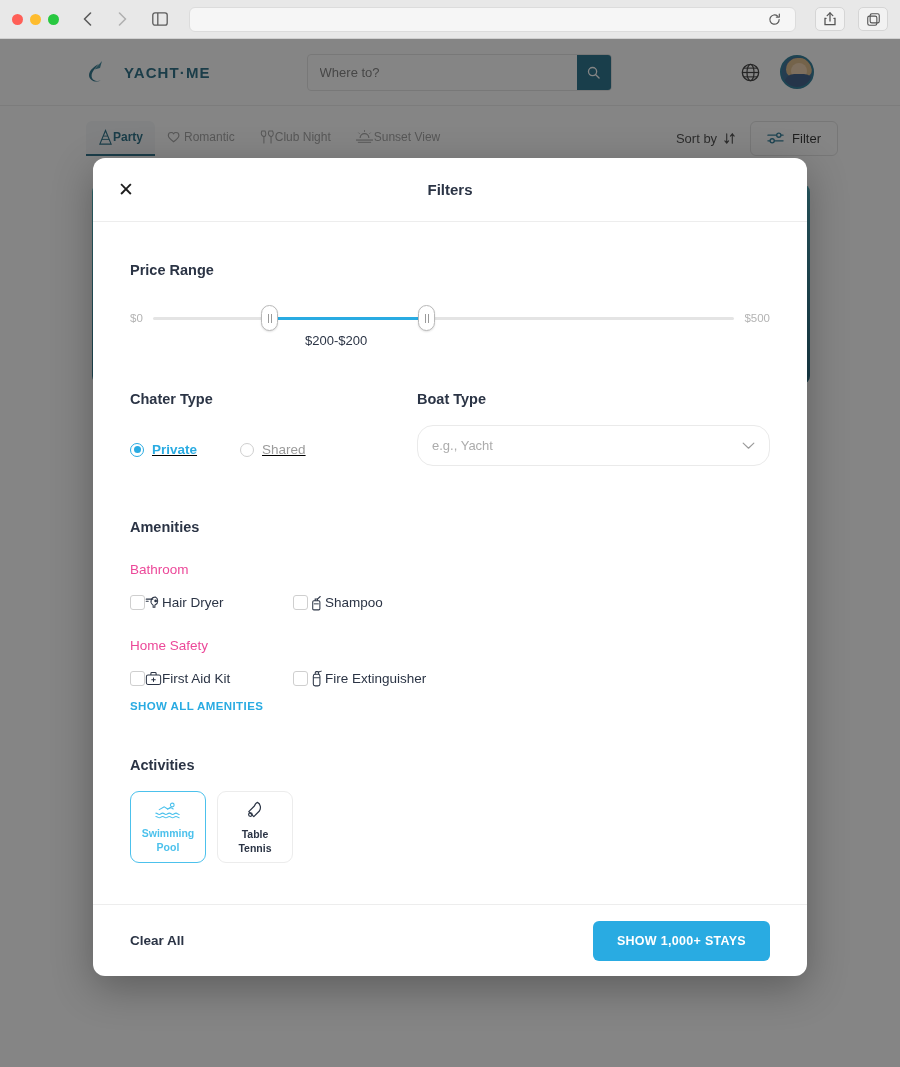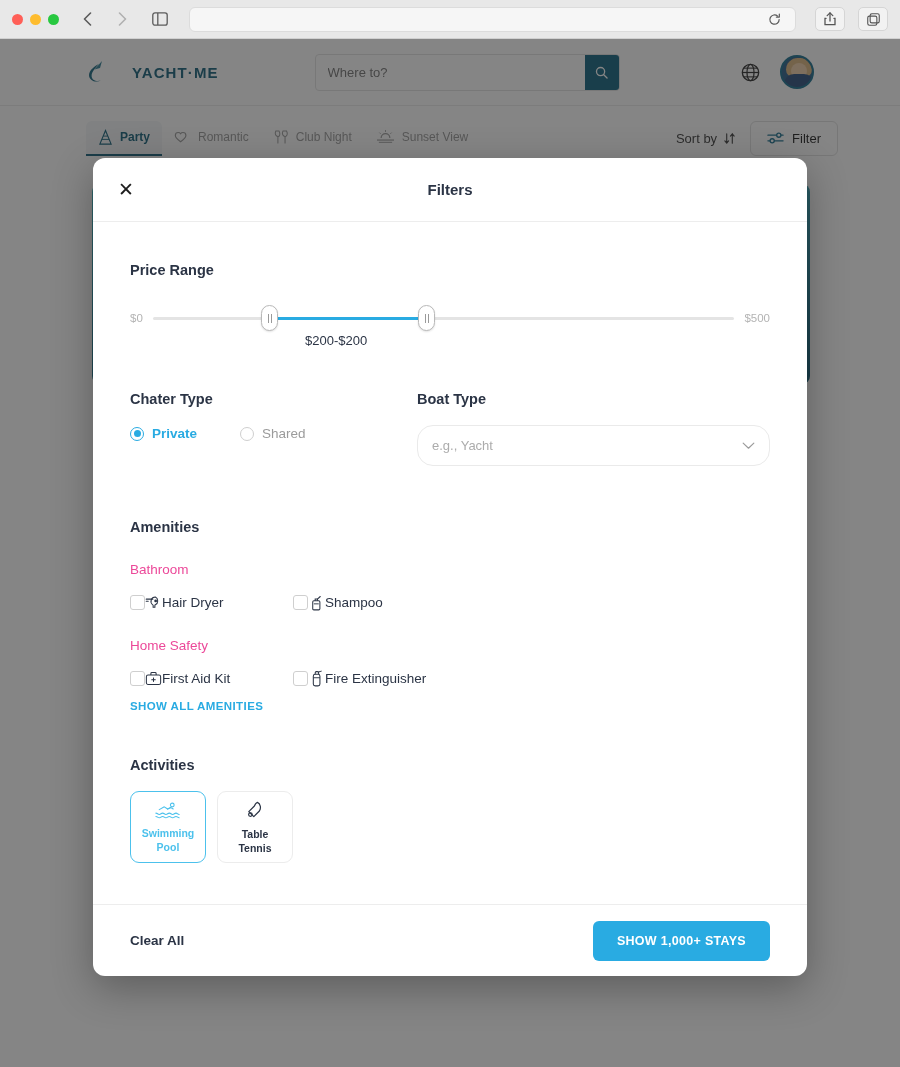--- a/index.html
+++ b/index.html
@@ -45,21 +45,21 @@
     background: #f2f2f2; display: flex; align-items: center; justify-content: center;
     color: #555; margin-left: 4px;
   }
 
   
   .page { position: absolute; top: 39px; left: 0; width: 900px; height: 1028px; background: #fff; }
   .site-header {
     height: 67px; border-bottom: 1px solid #ececec;
     display: flex; align-items: center; padding: 0 24px; gap: 16px;
   }
-  .logo { display: flex; align-items: center; gap: 24px; margin-left: 62px; }
+  .logo { display: flex; align-items: center; gap: 16px; margin-left: 62px; }
   .logo-text { color: #15607a; font-size: 15px; font-weight: bold; letter-spacing: 1.1px; }
   .search-wrap {
     margin-left: 80px; width: 305px; height: 37px;
     border: 1px solid #e3e3e3; border-radius: 4px; background: #fff;
     display: flex; align-items: center; overflow: hidden;
   }
   .search-input {
     flex: 1; border: 0; outline: 0; height: 100%;
     padding: 0 12px; font-size: 13px; color: #6a6a6a;
     font-family: "Liberation Sans", sans-serif; background: transparent;
@@ -74,21 +74,21 @@
     width: 34px; height: 34px; border-radius: 50%; overflow: hidden;
     border: 2px solid #1a6f8e; background: #2c5f8a; position: relative;
   }
   .avatar .hair { position: absolute; left: 4px; top: 1px; width: 26px; height: 19px; border-radius: 13px 13px 8px 8px; background: #d9b37c; }
   .avatar .face { position: absolute; left: 9px; top: 6px; width: 16px; height: 16px; border-radius: 50%; background: #f0cfa8; }
   .avatar .body { position: absolute; left: 2px; bottom: 0; width: 30px; height: 13px; border-radius: 10px 10px 0 0; background: #2a4f7c; }
 
   
   .tabstrip { display: flex; align-items: center; padding: 8px 62px 0 86px; height: 56px; }
   .cat-tab {
-    display: flex; align-items: center; gap: 7px; padding: 8px 12px;
+    display: flex; align-items: center; padding: 8px 12px;
     font-size: 12px; color: #9a9a9a; border-radius: 6px 6px 0 0;
     border-bottom: 2px solid transparent;
   }
   .cat-tab.active { color: #15607a; font-weight: bold; background: #f3f7f8; border-bottom-color: #15607a; }
   .tab-right { margin-left: auto; display: flex; align-items: center; gap: 14px; }
   .sortby { font-size: 13px; color: #3b3b3b; display: flex; align-items: center; gap: 6px; }
   .filter-box {
     display: flex; align-items: center; gap: 8px; font-size: 13px; color: #1f1f1f;
     border: 1px solid #e0e0e0; border-radius: 6px; padding: 9px 16px; background: #fff;
   }
@@ -154,21 +154,21 @@
   .knob.lo { left: calc(20% - 8px); }
   .knob.hi { left: calc(47% - 8px); }
   .price-label {
     position: absolute; left: 175px; top: 28px; font-size: 13px; color: #2b3445; font-weight: 500;
   }
 
   
   .two-col { display: flex; margin-top: 60px; }
   .col-left { width: 287px; }
   .col-right { flex: 1; }
-  .radio-row { margin-top: 19px; display: flex; align-items: center; gap: 43px; }
+  .radio-row { margin-top: 35px; display: flex; align-items: center; gap: 43px; text-decoration: underline; }
   .radio-item { display: flex; align-items: center; gap: 8px; cursor: pointer; }
   .radio {
     width: 14px; height: 14px; border-radius: 50%; border: 1.5px solid #cfcfcf;
     display: flex; align-items: center; justify-content: center; background: #fff;
   }
   .radio.on { border-color: #29abe2; }
   .radio.on::after { content: ""; width: 7px; height: 7px; border-radius: 50%; background: #29abe2; }
   .radio-label { font-size: 13.5px; color: #9b9b9b; }
   .radio-label.sel { color: #29abe2; font-weight: bold; }
   .select-box {

